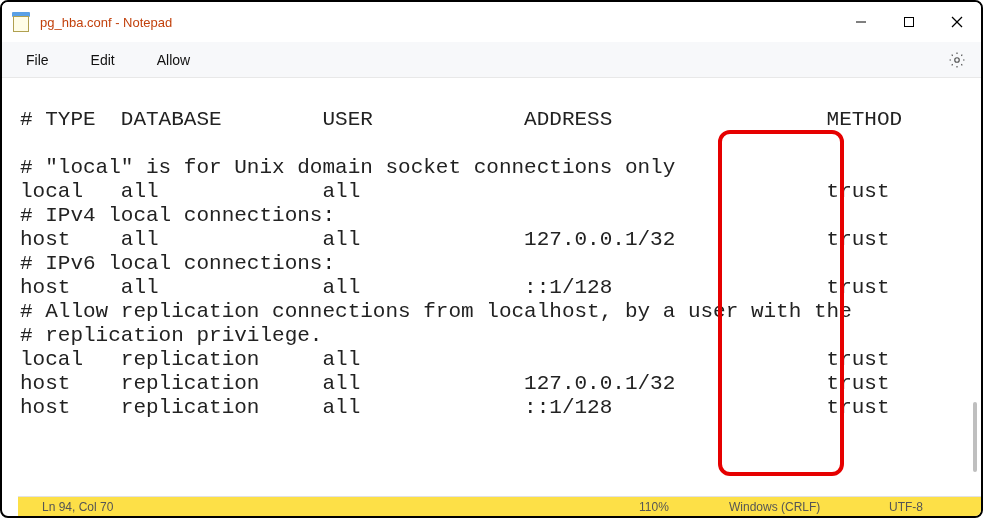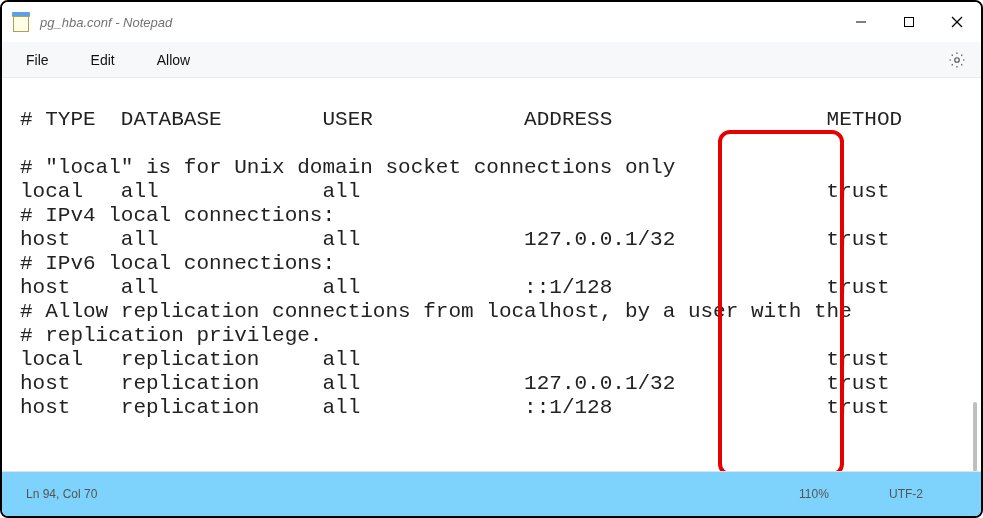--- a/index.html
+++ b/index.html
@@ -40,22 +40,21 @@
       border-radius: 1px;
     }
     .titlebar .app-icon .page {
       position: absolute;
       top: 4px; left: 1px; right: 1px; bottom: 0;
       background: #fffde7;
       border: 1px solid #b0a050;
     }
     .titlebar .title-text {
       font-size: 13px;
-      color: #737373;
-      font-style: italic;
+      color: #c2410c;
     }
     .titlebar .window-controls {
       margin-left: auto;
       display: flex;
     }
     .titlebar .window-controls .win-btn {
       width: 48px;
       height: 40px;
       display: flex;
       align-items: center;
@@ -114,24 +113,24 @@
       top: 128px;
       left: 716px;
       width: 126px;
       height: 346px;
       pointer-events: none;
     }
     
     .statusbar {
       position: absolute;
       bottom: 0;
-      left: 0;
+      left: 16px;
       right: 0;
-      height: 45px;
-      background: #7dd3fc;
+      height: 20px;
+      background: #fde047;
       border-top: 1px solid #e2e2e2;
       display: flex;
       align-items: center;
       font-size: 12px;
       color: #555;
     }
     .statusbar .cell {
       padding: 0 18px;
       border-right: none;
     }
@@ -207,14 +206,15 @@
 host    replication     all             ::1/128                 trust</div>
 
 <div class="highlight-box"></div>
 
 <div class="scrollbar-hint"></div>
 
 <div class="statusbar">
   <span class="cell pos">Ln 94, Col 70</span>
   <span class="spacer"></span>
   <span class="cell zoom">110%</span>
-  <span class="cell enc">UTF-2</span>
+  <span class="cell le">Windows (CRLF)</span>
+  <span class="cell enc">UTF-8</span>
 </div>
 
 </body></html>

